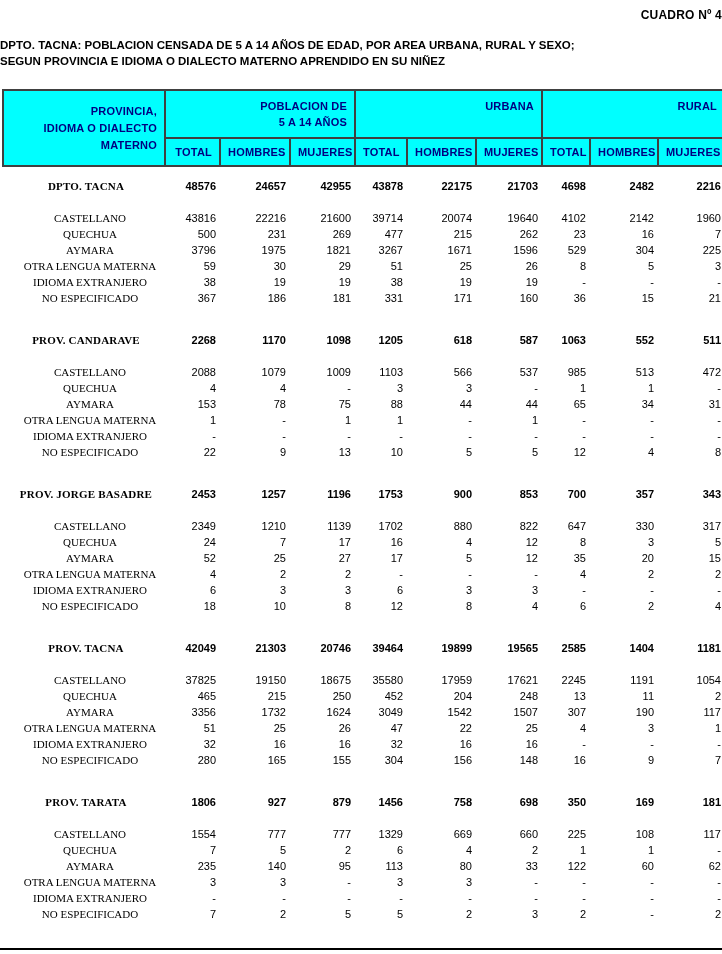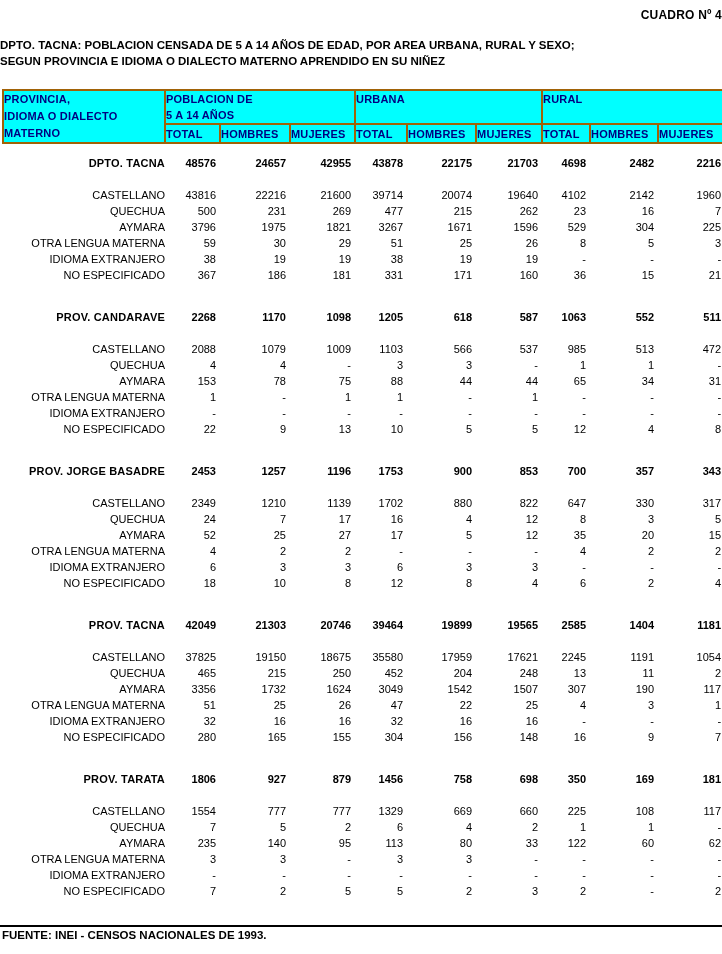--- a/index.html
+++ b/index.html
@@ -29,25 +29,25 @@
   }
   table.main {
     border-collapse: collapse;
     table-layout: fixed;
     width: 718px;
     margin: 20px 2px 0 2px;
   }
   table.main thead th {
     background: var(--header-bg, #00ffff);
     color: var(--header-fg, #000080);
-    border: 2px solid #a16207;
+    border: 2px solid #404040;
     font-size: 11px;
     font-weight: bold;
-    text-align: left;
-    padding: 0;
+    text-align: right;
+    padding: 7px;
     letter-spacing: 0.2px;
   }
   th.corner-h {
     vertical-align: middle;
     line-height: 17px;
   }
   th.group-h {
     vertical-align: top;
     padding-top: 3px;
     line-height: 16px;
@@ -55,21 +55,21 @@
   }
   tr.sub-row th { height: 19px; vertical-align: middle; }
   tbody td {
     font-size: 11px;
     padding: 0;
     height: 16px;
     vertical-align: middle;
     white-space: nowrap;
     overflow: hidden;
   }
-  td.lbl { text-align: right; padding-left: 12px; }
+  td.lbl { text-align: center; padding-left: 12px; font-family: Liberation Serif, serif; }
   td.lbl.prov { padding-left: 4px; font-weight: bold; letter-spacing: 0.2px; }
   td.num { text-align: right; padding-right: 4px; }
   td.num.bold { font-weight: bold; }
   tr.sp-top td { height: 12px; }
   tr.sp-mid td { height: 16px; }
   tr.sp-sec td { height: 26px; }
   .footer {
     margin-top: 26px;
     width: 722px;
     border-top: 2px solid #000000;

